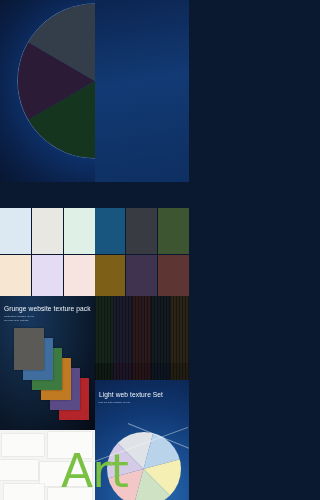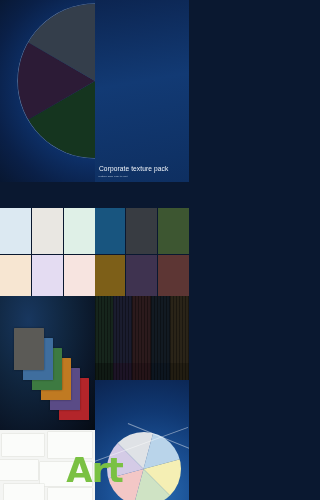--- a/index.html
+++ b/index.html
@@ -59,21 +59,21 @@
       repeating-linear-gradient(0deg,rgba(255,255,255,.35) 0 .5px,transparent .5px 2px),
       repeating-linear-gradient(90deg,rgba(255,255,255,.25) 0 .5px,transparent .5px 2px);}
 
   
   #sheets{left:0;top:430px;width:94.5px;height:70px;background:#f4f5f3;}
   .sheet{position:absolute;background:#fbfcfa;box-shadow:0 0 0 .5px #dfe2dc;}
 
   
   #wm{position:absolute;left:0;top:440px;width:189px;height:60px;
       display:flex;align-items:center;justify-content:center;pointer-events:none;}
-  #wm span{font-size:34px;line-height:47px;font-weight:700;letter-spacing:-1px;
+  #wm span{font-size:47px;line-height:47px;font-weight:400;letter-spacing:-1px;
            font-family:"DejaVu Sans",sans-serif;}
   .wm-art{color:#7ac143;}
   .wm-ice{color:#4aa3df;}
 
   .chev{position:absolute;border-top:1px solid rgba(255,255,255,.45);}
 </style>
 </head>
 <body>
 
 <div class="page">
@@ -87,24 +87,20 @@
         <div class="seg" style="background: rgb(44, 27, 54); clip-path: polygon(50% 50%, -14.95% 87.5%, -18.52% 80.51%, -21.33% 73.18%, -23.36% 65.59%, -24.59% 57.84%, -25% 50%, -24.59% 42.16%, -23.36% 34.41%, -21.33% 26.82%, -18.52% 19.49%, -14.95% 12.5%);"></div>
         <div class="seg" style="background: rgb(52, 62, 75); clip-path: polygon(50% 50%, -14.95% 12.5%, -10.68% 5.92%, -5.74% -0.18%, -0.18% -5.74%, 5.92% -10.68%, 12.5% -14.95%, 19.49% -18.52%, 26.82% -21.33%, 34.41% -23.36%, 42.16% -24.59%, 50% -25%);"></div>
       </div>
   </div>
 
 
   <div class="panel" id="corp" style="left:94.5px;top:0;width:94.5px;height:182px;
        background:linear-gradient(170deg,#0c2551 0%,#123a74 45%,#0e2f61 100%);">
   </div>
 
-  <div class="cap" style="top:160px;left:94.5px;">
-    <h3>Corporate texture pack</h3>
-    <p>Pattern base easy to edit</p>
-  </div>
 
   <div class="tgrid light" id="grid-light" style="left:0;top:208px;width:94.5px;height:92px;">
       <div class="tcell" style="background: rgb(220, 233, 242);"></div>
       <div class="tcell" style="background: rgb(233, 231, 226);"></div>
       <div class="tcell" style="background: rgb(223, 240, 231);"></div>
       <div class="tcell" style="background: rgb(247, 230, 210);"></div>
       <div class="tcell" style="background: rgb(228, 220, 242);"></div>
       <div class="tcell" style="background: rgb(247, 228, 224);"></div>
     </div>
 
@@ -121,20 +117,25 @@
     <div id="cardstack">
         <div class="card" style="background: rgb(91, 90, 86); left: 14px; top: 32px; width: 30px; height: 42px; z-index: 10;"></div>
         <div class="card" style="background: rgb(63, 110, 158); left: 23px; top: 42px; width: 30px; height: 42px; z-index: 9;"></div>
         <div class="card" style="background: rgb(61, 122, 65); left: 32px; top: 52px; width: 30px; height: 42px; z-index: 8;"></div>
         <div class="card" style="background: rgb(192, 122, 34); left: 41px; top: 62px; width: 30px; height: 42px; z-index: 7;"></div>
         <div class="card" style="background: rgb(90, 75, 134); left: 50px; top: 72px; width: 30px; height: 42px; z-index: 6;"></div>
         <div class="card" style="background: rgb(179, 37, 42); left: 59px; top: 82px; width: 30px; height: 42px; z-index: 5;"></div>
       </div>
   </div>
 
+  <div class="cap" style="top:300px;left:0;">
+    <h3>Grunge website texture pack</h3>
+    <p>Photoshop editable layers</p>
+    <p>Several color options</p>
+  </div>
 
   <div class="panel" id="gstrips">
       <div class="strip" style="background: rgb(22, 37, 28);"></div>
       <div class="strip" style="background: rgb(26, 28, 46);"></div>
       <div class="strip" style="background: rgb(43, 26, 28);"></div>
       <div class="strip" style="background: rgb(18, 26, 34);"></div>
       <div class="strip" style="background: rgb(42, 36, 24);"></div>
       <div class="strip" style="background: rgb(16, 26, 20);"></div>
       <div class="strip" style="background: rgb(29, 20, 38);"></div>
       <div class="strip" style="background: rgb(37, 20, 24);"></div>
@@ -148,20 +149,24 @@
         <div class="lseg" style="background: rgb(245, 239, 180); clip-path: polygon(50% 50%, 122.44% 30.59%, 124.08% 38.27%, 124.9% 46.07%, 124.9% 53.93%, 124.08% 61.73%, 122.44% 69.41%, 120.02% 76.88%, 116.83% 84.05%, 112.9% 90.85%, 108.29% 97.2%, 103.03% 103.03%);"></div>
         <div class="lseg" style="background: rgb(207, 227, 196); clip-path: polygon(50% 50%, 103.03% 103.03%, 97.2% 108.29%, 90.85% 112.9%, 84.05% 116.83%, 76.88% 120.02%, 69.41% 122.44%, 61.73% 124.08%, 53.93% 124.9%, 46.07% 124.9%, 38.27% 124.08%, 30.59% 122.44%);"></div>
         <div class="lseg" style="background: rgb(243, 199, 198); clip-path: polygon(50% 50%, 30.59% 122.44%, 23.12% 120.02%, 15.95% 116.83%, 9.15% 112.9%, 2.8% 108.29%, -3.03% 103.03%, -8.29% 97.2%, -12.9% 90.85%, -16.83% 84.05%, -20.02% 76.88%, -22.44% 69.41%);"></div>
         <div class="lseg" style="background: rgb(212, 203, 230); clip-path: polygon(50% 50%, -22.44% 69.41%, -24.08% 61.73%, -24.9% 53.93%, -24.9% 46.07%, -24.08% 38.27%, -22.44% 30.59%, -20.02% 23.12%, -16.83% 15.95%, -12.9% 9.15%, -8.29% 2.8%, -3.03% -3.03%);"></div>
         <div class="lseg" style="background: rgb(223, 226, 230); clip-path: polygon(50% 50%, -3.03% -3.03%, 2.8% -8.29%, 9.15% -12.9%, 15.95% -16.83%, 23.12% -20.02%, 30.59% -22.44%, 38.27% -24.08%, 46.07% -24.9%, 53.93% -24.9%, 61.73% -24.08%, 69.41% -22.44%);"></div>
       </div>
     <div class="chev" style="left:-4px;top:64px;width:100px;transform:rotate(-20deg);"></div>
     <div class="chev" style="left:30px;top:58px;width:80px;transform:rotate(22deg);"></div>
   </div>
 
+  <div class="cap" style="top:386px;left:94.5px;">
+    <h3>Light web texture Set</h3>
+    <p>Psd file with editable layers</p>
+  </div>
 
   <div class="panel" id="sheets">
       <div class="sheet" style="background: rgb(251, 252, 250); left: 2px; top: 4px; width: 42px; height: 22px;"></div>
       <div class="sheet" style="background: rgb(251, 252, 250); left: 48px; top: 2px; width: 44px; height: 26px;"></div>
       <div class="sheet" style="background: rgb(251, 252, 250); left: 0px; top: 30px; width: 38px; height: 20px;"></div>
       <div class="sheet" style="background: rgb(251, 252, 250); left: 40px; top: 32px; width: 52px; height: 24px;"></div>
       <div class="sheet" style="background: rgb(251, 252, 250); left: 4px; top: 54px; width: 40px; height: 18px;"></div>
       <div class="sheet" style="background: rgb(251, 252, 250); left: 48px; top: 58px; width: 44px; height: 16px;"></div>
     </div>
 

